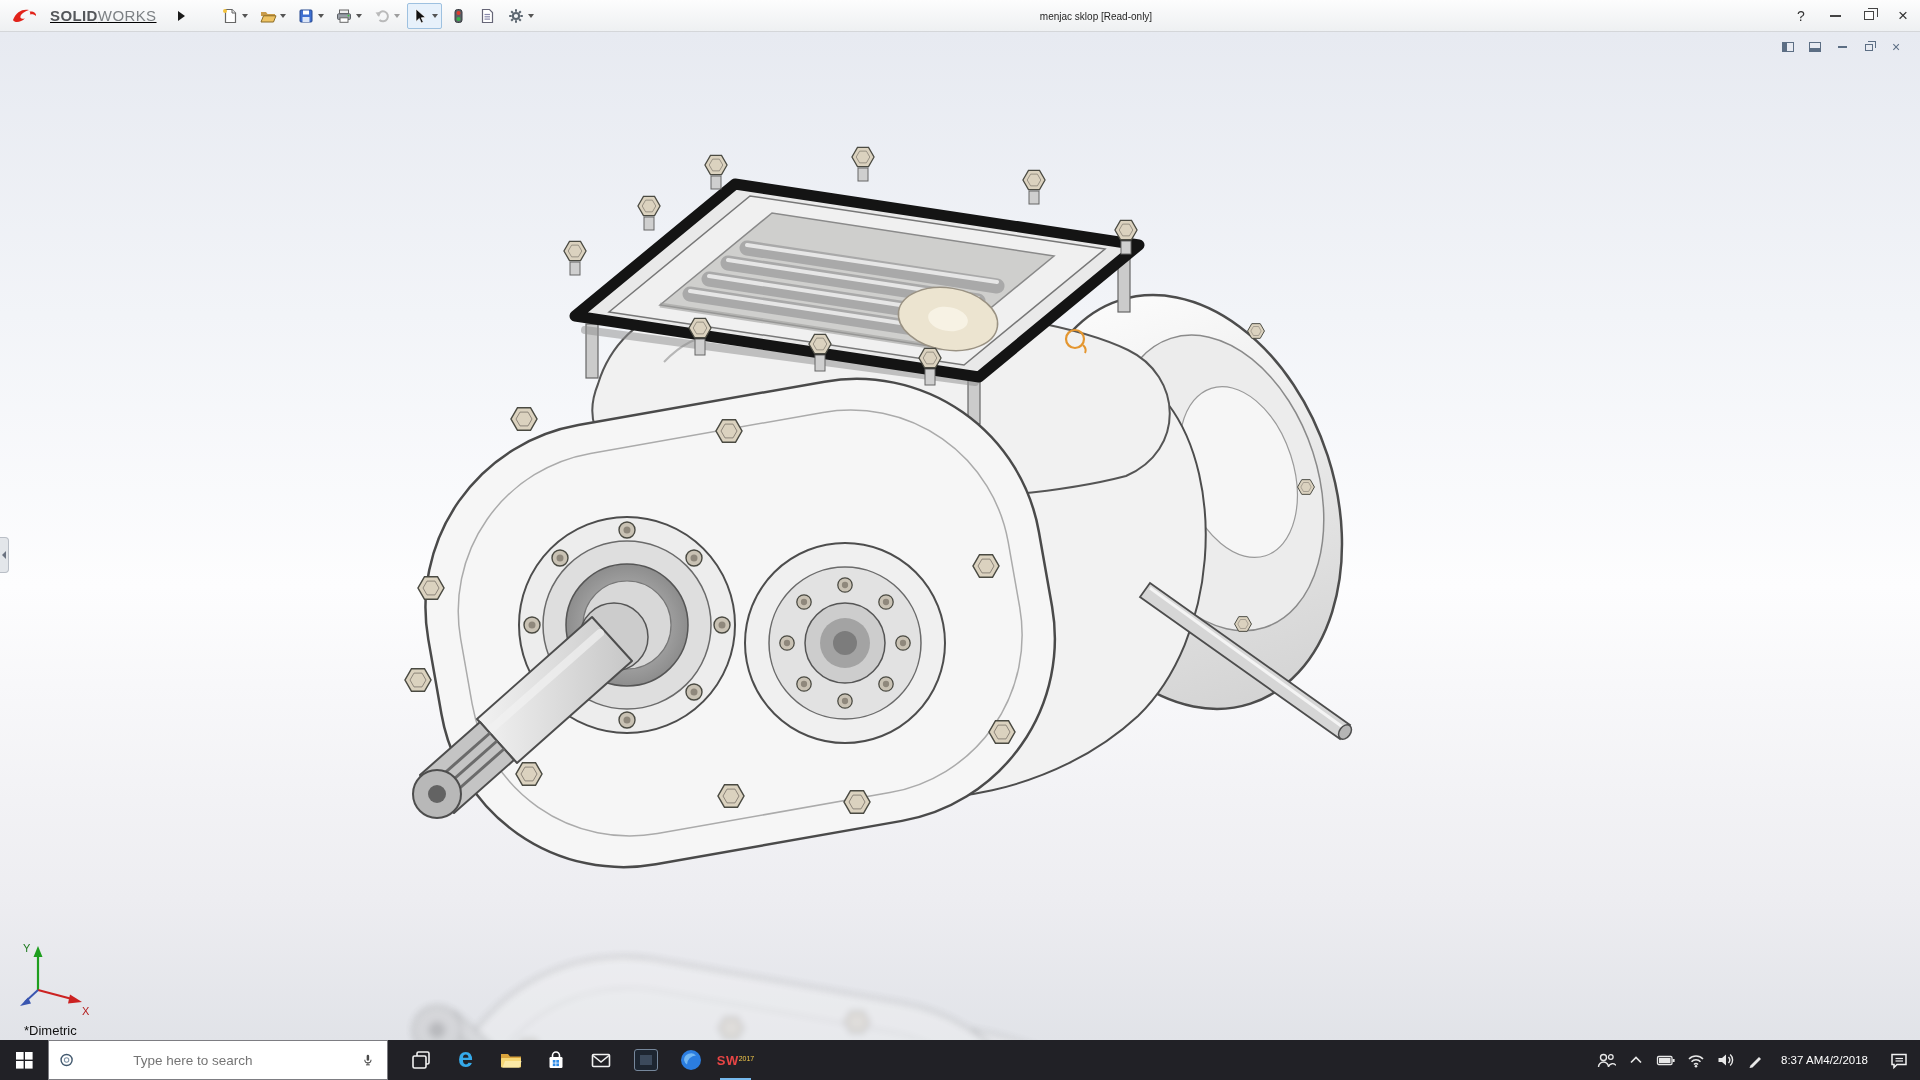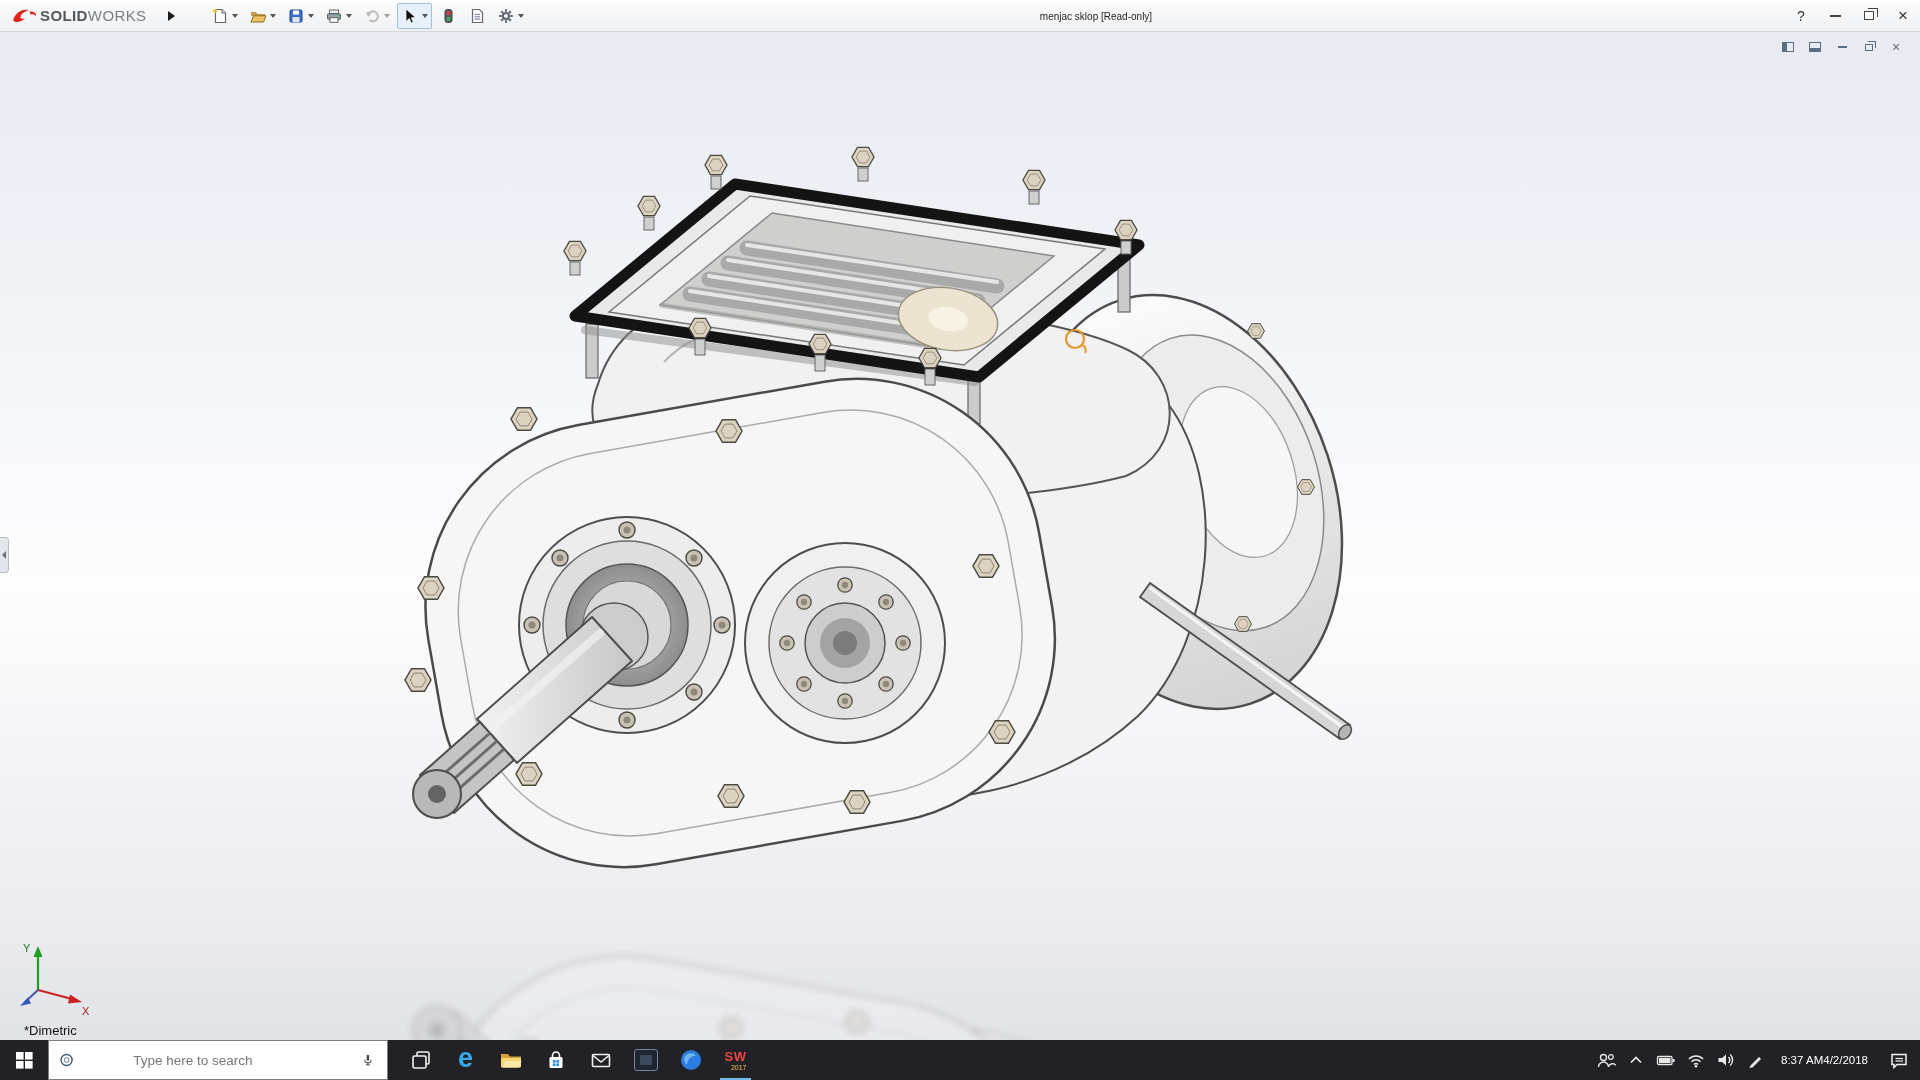--- a/index.html
+++ b/index.html
@@ -1,20 +1,20 @@
 <!DOCTYPE html>
 <html><head>
 <meta charset="utf-8">
 <style>
   * { margin:0; padding:0; box-sizing:border-box; }
   html,body { width:1920px; height:1080px; overflow:hidden; font-family:"Liberation Sans", sans-serif; background:#fff; user-select:none; }
 
   
   .titlebar { position:absolute; top:0; left:0; right:0; height:32px; background:linear-gradient(#fdfdfd,#eef0f2); border-bottom:1px solid #d4d6d9; display:flex; align-items:center; z-index:10; }
-  .brand { display:flex; align-items:center; gap:2px; padding:0 8px 0 12px; }
+  .brand { display:flex; align-items:center; gap:12px; padding:0 8px 0 12px;text-decoration:underline; }
   .brand-text { font-size:15px; letter-spacing:.4px; color:#53565a; }
   .brand-bold { font-weight:bold; }
   .brand-light { font-weight:normal; color:#7c8084; }
   .flyout { width:18px; height:22px; display:flex; align-items:center; justify-content:center; margin-left:8px; }
   .flyout-tri { width:0; height:0; border-top:5px solid transparent; border-bottom:5px solid transparent; border-left:7px solid #1a1a1a; }
   .qat { display:flex; align-items:center; margin-left:26px; gap:3px; }
   .qitem { display:flex; align-items:center; padding:2px 3px; border:1px solid transparent; border-radius:2px; height:26px; }
   .qitem.active { border-color:#9ec1e0; background:#e7f1fb; }
   .caret { width:0; height:0; border-left:3.5px solid transparent; border-right:3.5px solid transparent; border-top:4px solid #555; margin-left:3px; }
   .doc-title { position:absolute; left:1096px; top:50%; transform:translate(-50%,-50%); font-size:10px; color:#1f1f1f; white-space:nowrap; }
@@ -45,21 +45,21 @@
   
   .taskbar { position:absolute; left:0; right:0; bottom:0; height:40px; background:#212126; display:flex; align-items:stretch; z-index:20; }
   .start { width:48px; display:flex; align-items:center; justify-content:center; }
   .searchbox { width:340px; background:#ffffff; border:1px solid #7d7d82; display:flex; align-items:center;gap:47px; }
   .searchbox input { border:none; outline:none; flex:1; font-size:13.5px; color:#333; background:transparent; padding:0 4px; font-family:"Liberation Sans",sans-serif; }
   .tb-btn { width:45px; display:flex; align-items:center; justify-content:center; position:relative; }
   .tb-btn.first { margin-left:10px; }
   .edge-e { font-size:27px; font-weight:bold; color:#35aaea; line-height:1; margin-top:-3px; }
   .dark-app { width:24px; height:22px; background:#1d2530; border:1px solid #76879b; border-radius:3px; display:flex; align-items:center; justify-content:center; }
   .dark-app-inner { width:12px; height:10px; background:#3c4a5c; }
-  .sw-badge { display:flex; flex-direction:column; align-items:flex-end; justify-content:center; line-height:1; }
+  .sw-badge { display:flex; flex-direction:row; align-items:flex-start; justify-content:center; line-height:1; }
   .sw-top { font-size:13px; font-weight:800; color:#e84545; letter-spacing:.5px; }
   .sw-bottom { font-size:7px; color:#f2c84b; margin-top:1px; }
   .active-underline { position:absolute; bottom:0; left:7px; right:7px; height:2.5px; background:#76b9ed; }
   .tray { margin-left:auto; display:flex; align-items:center; }
   .tray-btn { width:30px; height:40px; display:flex; align-items:center; justify-content:center; }
   .clock { display:flex; flex-direction:row; align-items:flex-end; justify-content:center; color:#fff; font-size:11.5px; line-height:14px; padding:0 10px; }
   .action-btn { width:42px; height:40px; display:flex; align-items:center; justify-content:center; }
 </style>
 </head>
 <body>

